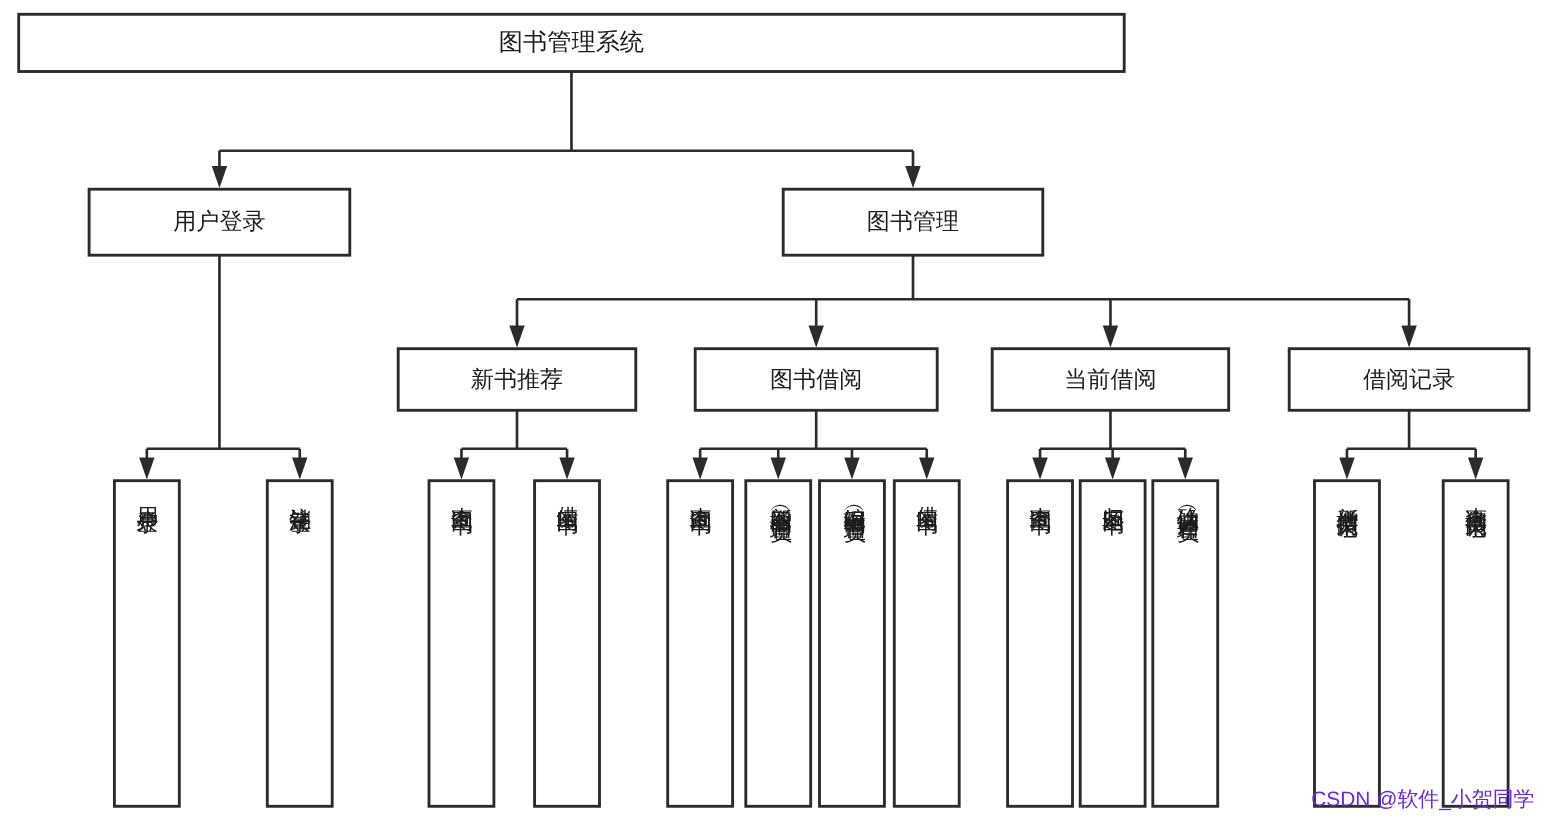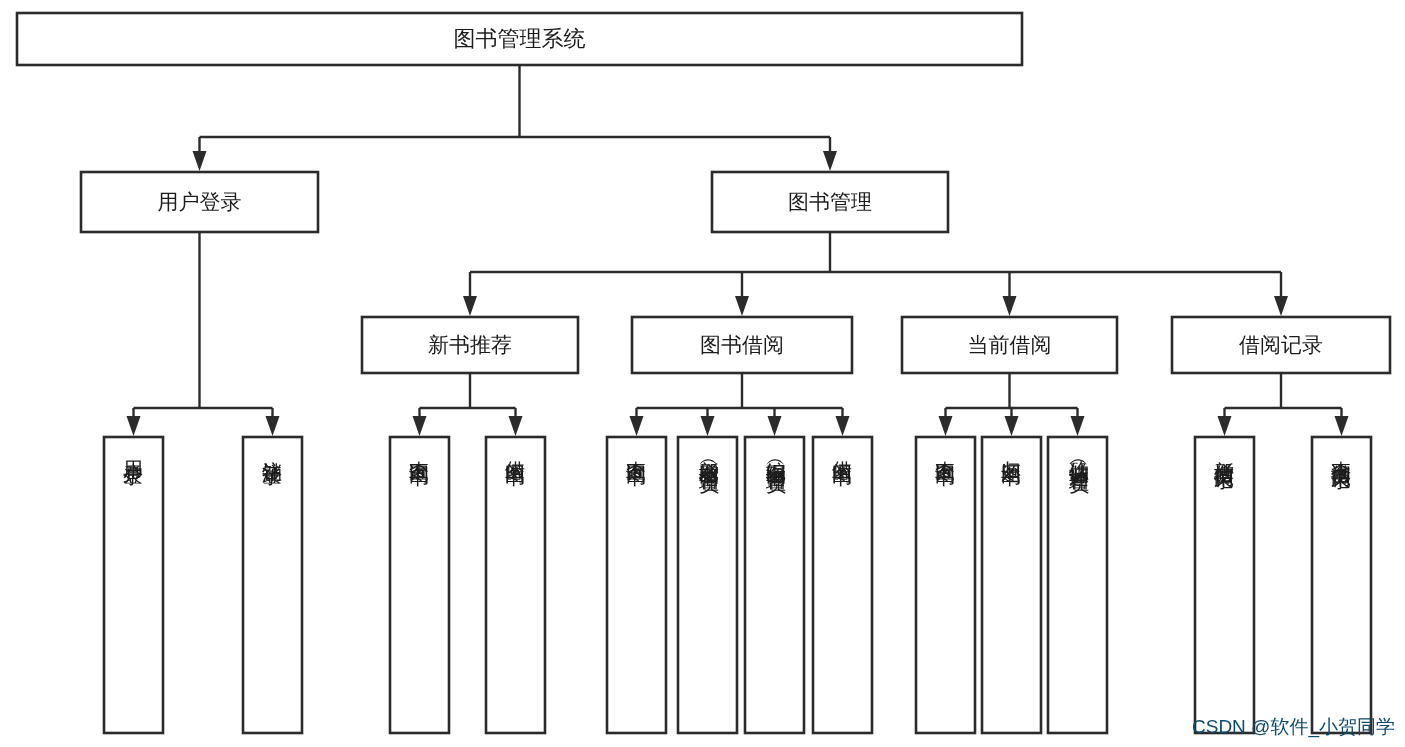--- a/index.html
+++ b/index.html
@@ -25,21 +25,21 @@
     text-orientation:upright;
     letter-spacing:2px;
     line-height:1;
     white-space:nowrap;
     text-align:left;
     pointer-events:none;
   }
   .watermark{
     position:absolute;left:1192px;top:714px;
     font-family:"Liberation Sans","DejaVu Sans",sans-serif;
-    font-size:19px;color:#0c4a6e;white-space:nowrap;
+    font-size:19px;color:#6d28d9;white-space:nowrap;
   }
 </style>
 </head>
 <body>
 
 <div id="diagram-root">
 
   <svg id="tree" viewBox="0 0 1405 747">
     <g id="connectors">
         <line x1="519.5" y1="65" x2="519.5" y2="137" class="conn"></line>

